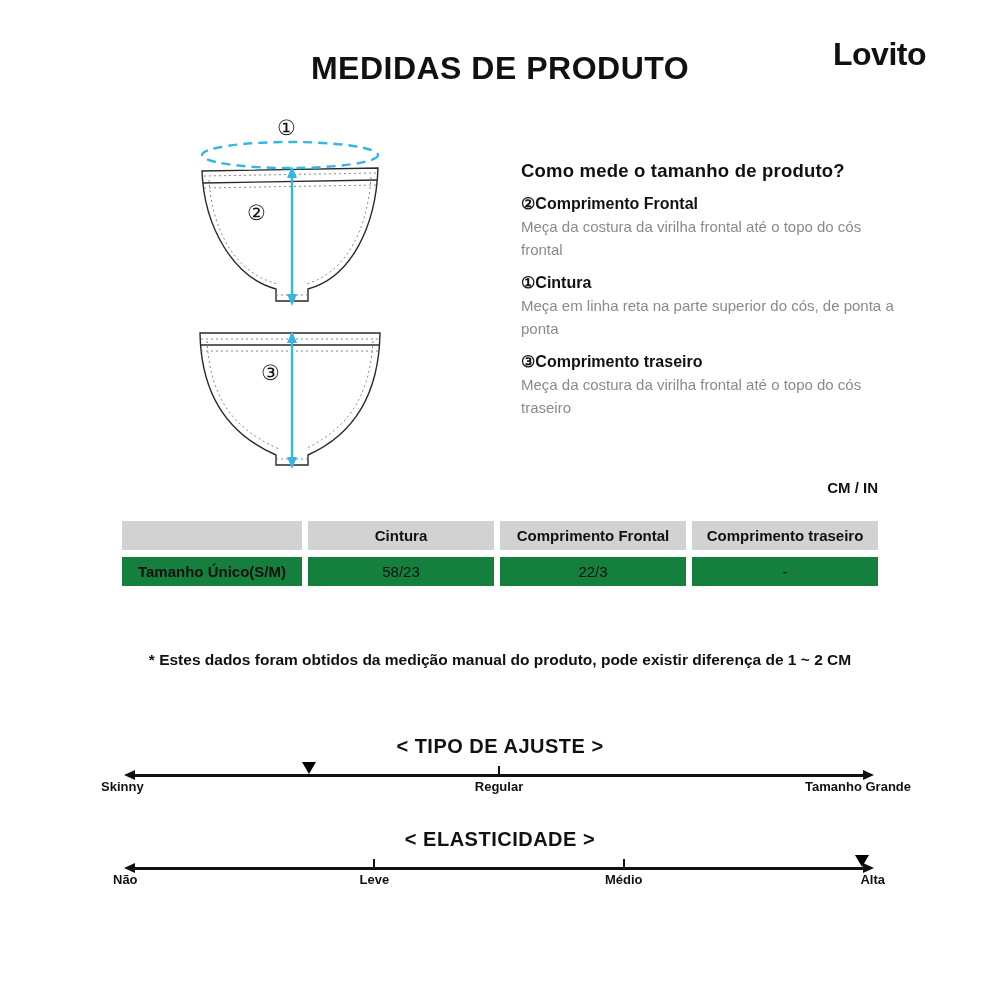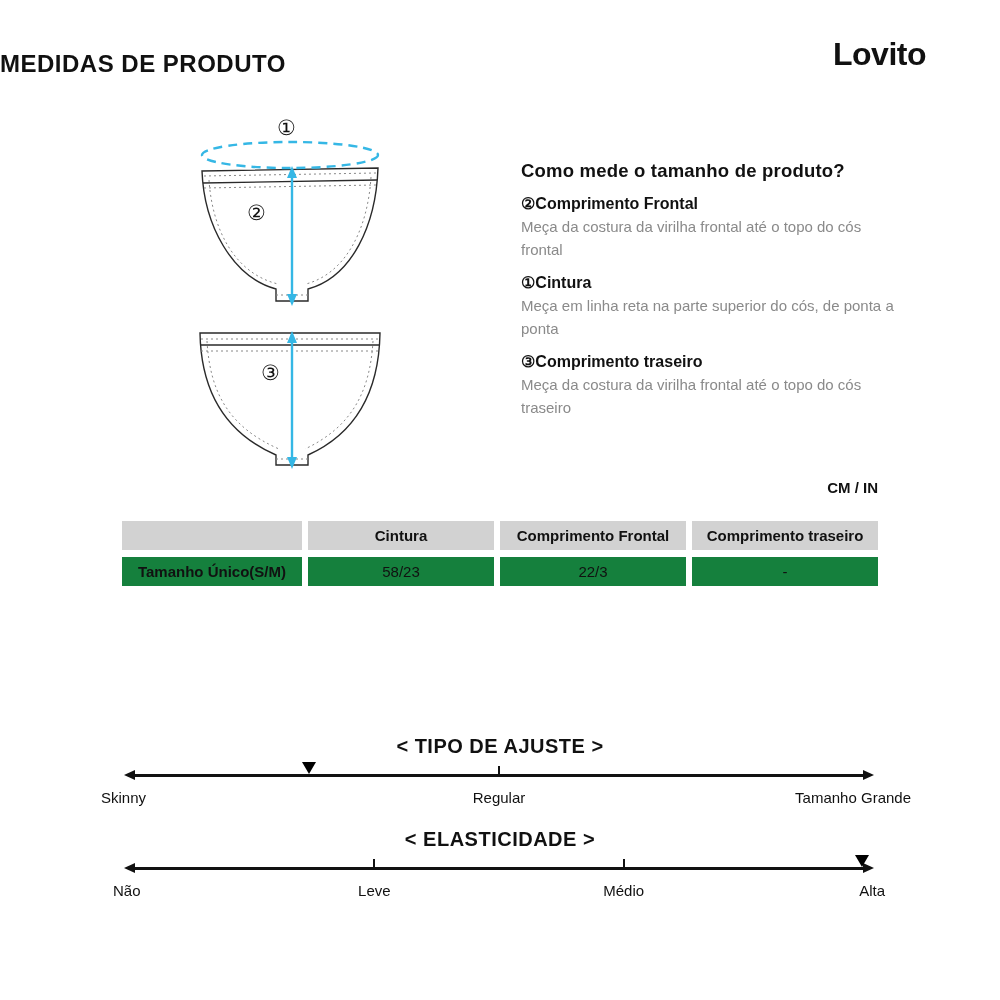--- a/index.html
+++ b/index.html
@@ -1,21 +1,21 @@
 <!DOCTYPE html>
 <html><head>
 <meta charset="utf-8">
 <style>
   *{margin:0;padding:0;box-sizing:border-box}
   html,body{background:#fff}
   body{width:1000px;height:1000px;font-family:"Liberation Sans",sans-serif;color:#111}
   .page{position:relative;width:1000px;height:1000px;overflow:hidden;background:#fff}
 
-  .page-title{position:absolute;top:50px;left:0;width:100%;text-align:left;
-    font-size:24px;font-weight:800;letter-spacing:.5px}
+  .page-title{position:absolute;top:50px;left:0;width:100%;text-align:center;
+    font-size:32px;font-weight:800;letter-spacing:.5px}
   .brand{position:absolute;top:36px;right:74px;font-size:32px;font-weight:800;letter-spacing:-.5px}
 
   .diagram{position:absolute;left:130px;top:105px;width:380px;height:370px}
   .circ{position:absolute;font-size:21px;line-height:1;color:#111}
 
   .guide{position:absolute;left:521px;top:160px;width:378px}
   .guide h2{font-size:18.5px;font-weight:700;margin-bottom:10px;letter-spacing:.2px}
   .g-label{font-size:16px;font-weight:700;margin-top:12px}
   .g-desc{font-size:15px;color:#8a8a8a;line-height:1.5;margin-top:3px}
 
@@ -40,21 +40,21 @@
   .slider.s1{top:762px}
   .slider.s2{top:855px}
   .s-line{position:absolute;left:5px;right:5px;top:12px;height:2.5px;background:#111}
   .s-arrow{position:absolute;top:7.5px;width:0;height:0;
     border-top:5.5px solid transparent;border-bottom:5.5px solid transparent}
   .s-arrow.left{left:-1px;border-right:11px solid #111}
   .s-arrow.right{right:-1px;border-left:11px solid #111}
   .s-tick{position:absolute;top:4px;width:2px;height:9px;background:#111;transform:translateX(-50%)}
   .s-marker{position:absolute;top:0;width:0;height:0;border-left:7px solid transparent;
     border-right:7px solid transparent;border-top:12px solid #000;transform:translateX(-50%)}
-  .s-lab{position:absolute;top:27px;font-size:15px;font-weight:400;white-space:nowrap}
+  .s-lab{position:absolute;top:17px;font-size:13px;font-weight:700;white-space:nowrap}
   .s-lab.mid{transform:translateX(-50%)}
   .s1 .s-lab.first{left:-24px}
   .s1 .s-lab.last{right:-38px}
   .s2 .s-lab.first{left:-12px}
   .s2 .s-lab.last{right:-12px}
 </style>
 </head>
 <body>
 
 <div class="page">
@@ -130,20 +130,21 @@
     <div class="th"></div>
     <div class="th">Cintura</div>
     <div class="th">Comprimento Frontal</div>
     <div class="th">Comprimento traseiro</div>
     <div class="td rowhead">Tamanho Único(S/M)</div>
     <div class="td">58/23</div>
     <div class="td">22/3</div>
     <div class="td">-</div>
   </div>
 
+  <div class="footnote">* Estes dados foram obtidos da medição manual do produto, pode existir diferença de 1 ~ 2 CM</div>
 
   <div class="scale-title t1">&lt; TIPO DE AJUSTE &gt;</div>
   <div class="slider s1">
     <div class="s-line"></div>
     <div class="s-arrow left"></div>
     <div class="s-arrow right"></div>
     <div class="s-tick" style="left:50%"></div>
     <div class="s-marker" style="left: 24.6%;"></div>
     <span class="s-lab first">Skinny</span>
     <span class="s-lab mid" style="left:50%">Regular</span>

